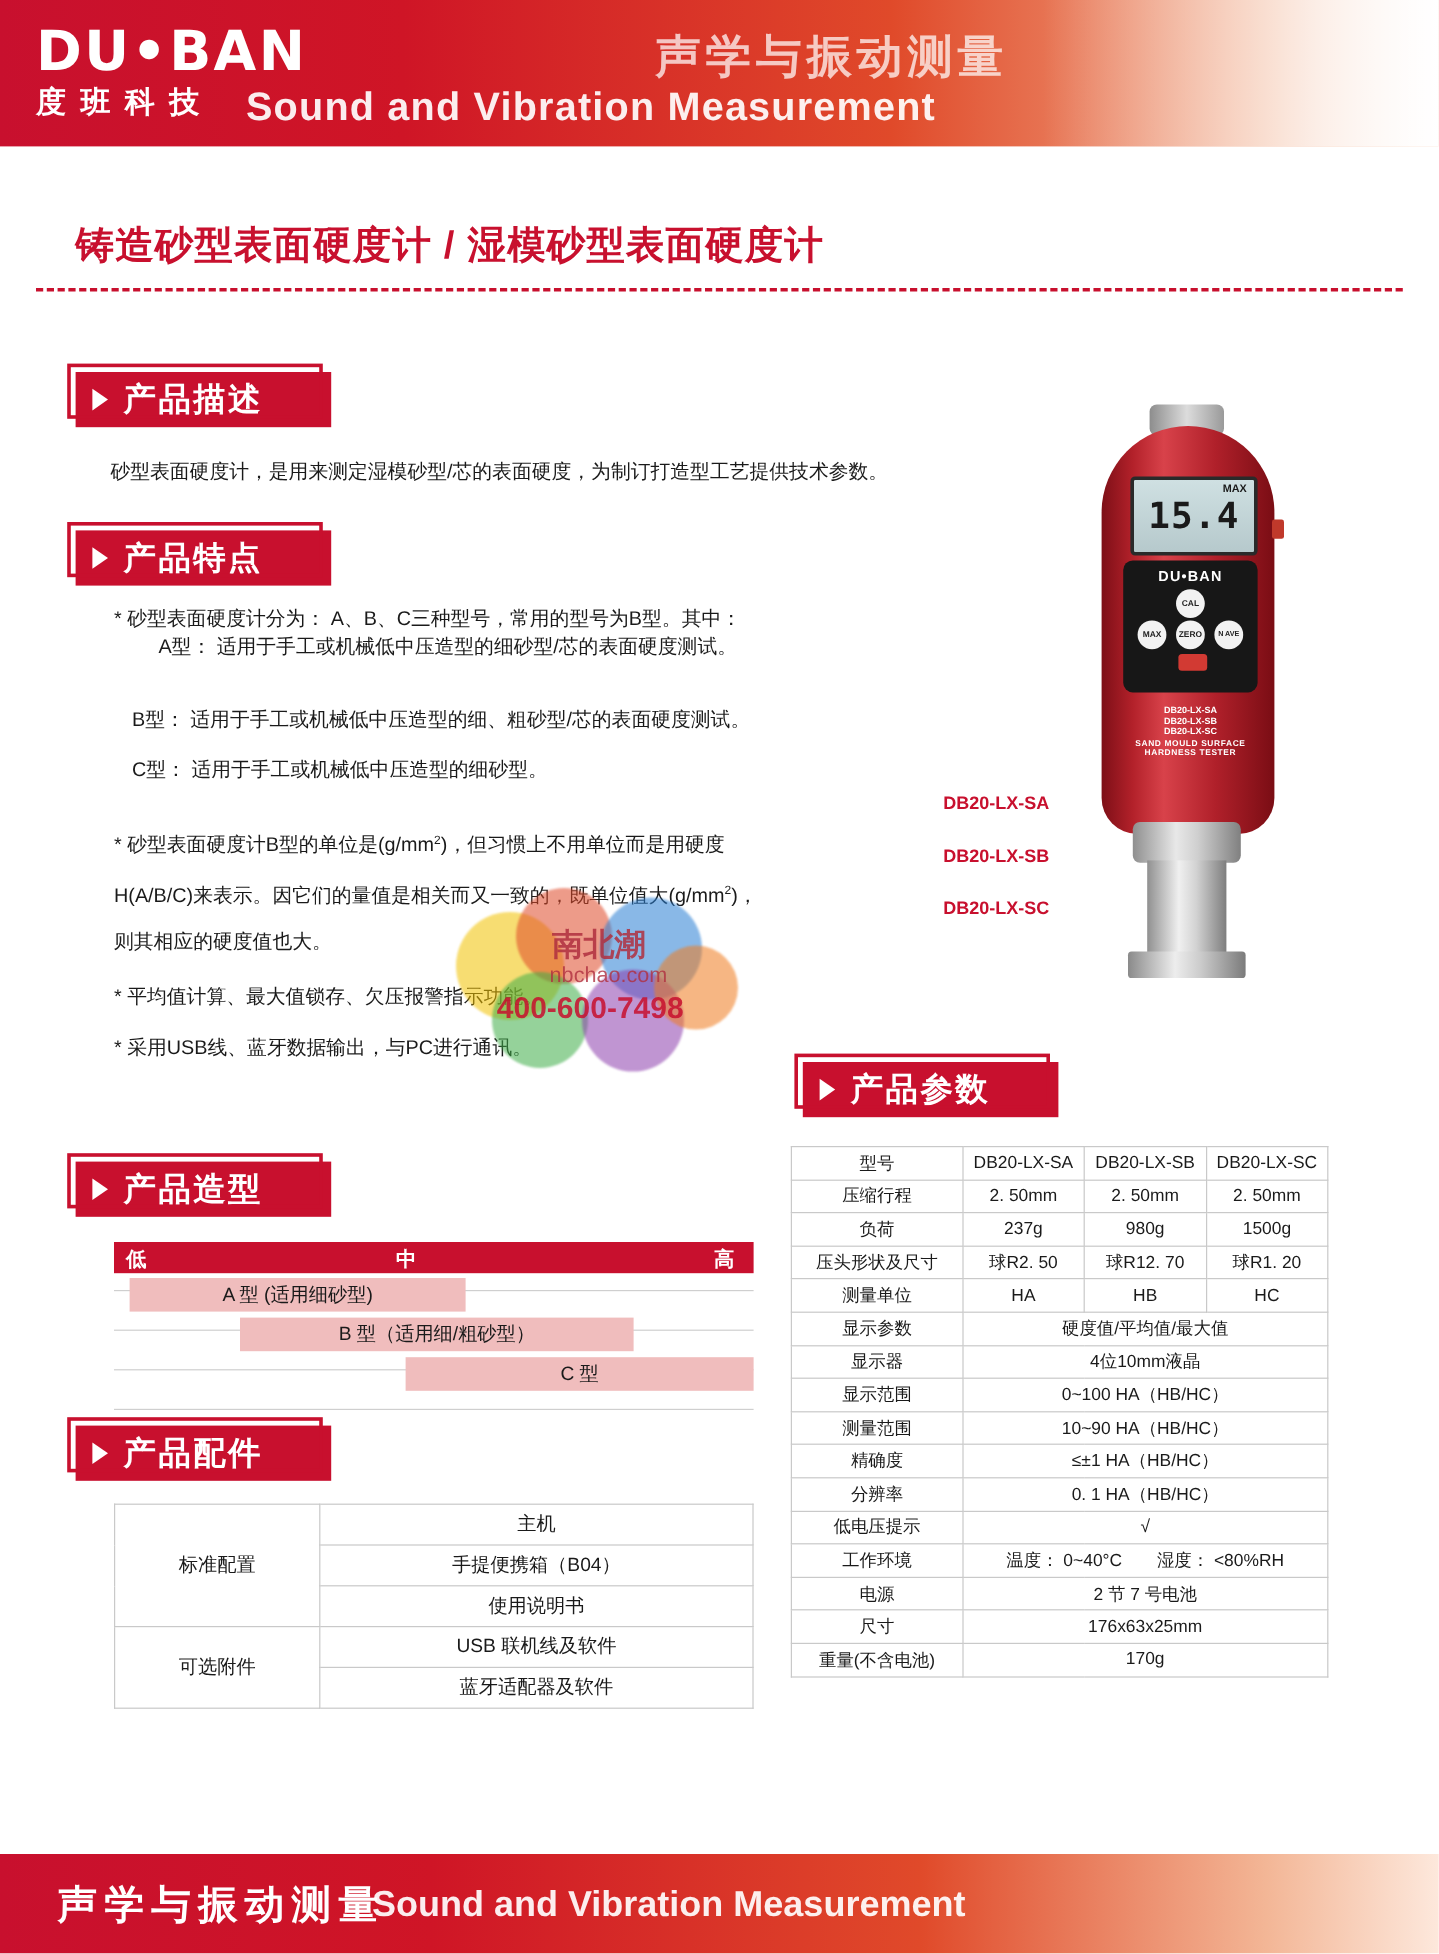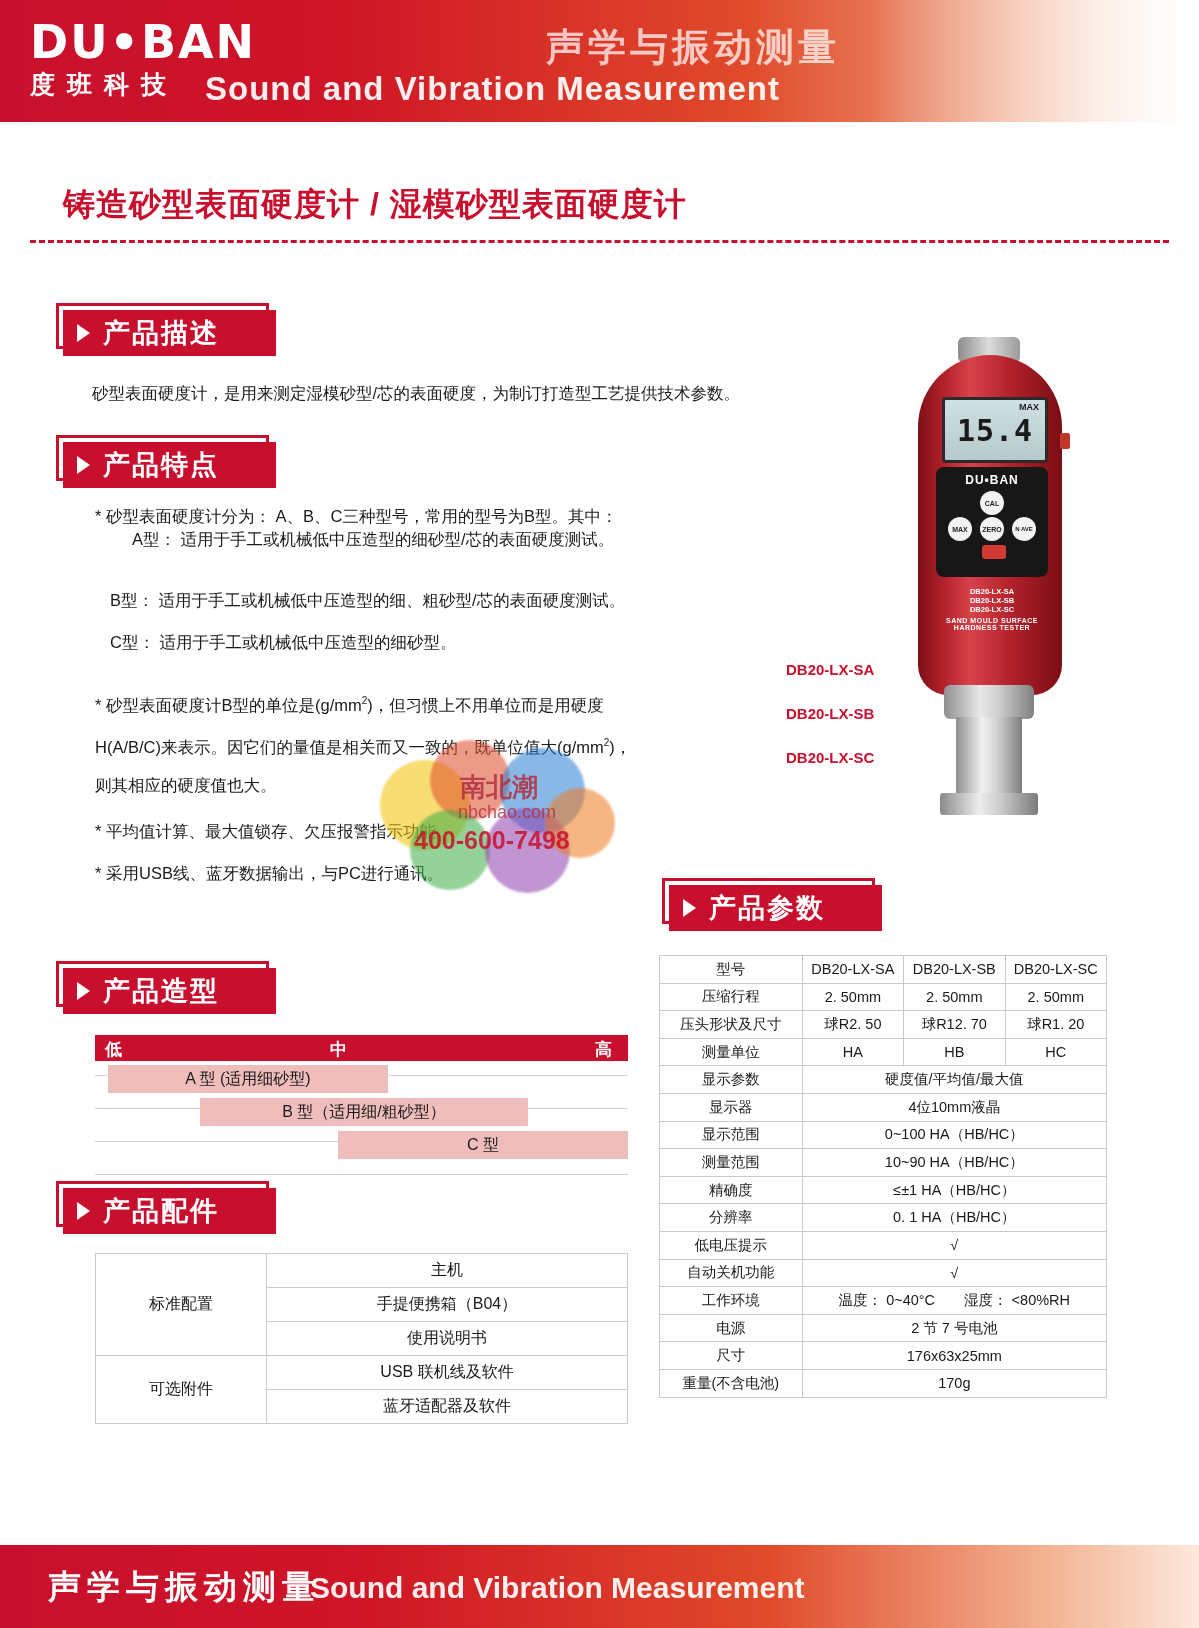--- a/index.html
+++ b/index.html
@@ -275,20 +275,26 @@
         <td style="width: 101px;">DB20-LX-SB</td>
         <td style="width: 101px;">DB20-LX-SC</td>
       </tr>
       <tr>
         <td style="width: 145px;">压缩行程</td>
         <td style="width: 101px;">2. 50mm</td>
         <td style="width: 101px;">2. 50mm</td>
         <td style="width: 101px;">2. 50mm</td>
       </tr>
       <tr>
+        <td style="width: 145px;">负荷</td>
+        <td style="width: 101px;">237g</td>
+        <td style="width: 101px;">980g</td>
+        <td style="width: 101px;">1500g</td>
+      </tr>
+      <tr>
         <td style="width: 145px;">压头形状及尺寸</td>
         <td style="width: 101px;">球R2. 50</td>
         <td style="width: 101px;">球R12. 70</td>
         <td style="width: 101px;">球R1. 20</td>
       </tr>
       <tr>
         <td style="width: 145px;">测量单位</td>
         <td style="width: 101px;">HA</td>
         <td style="width: 101px;">HB</td>
         <td style="width: 101px;">HC</td>
@@ -312,24 +318,20 @@
       <tr>
         <td style="width: 145px;">精确度</td>
         <td colspan="3">≤±1 HA（HB/HC）</td>
       </tr>
       <tr>
         <td style="width: 145px;">分辨率</td>
         <td colspan="3">0. 1 HA（HB/HC）</td>
       </tr>
       <tr>
         <td style="width: 145px;">低电压提示</td>
-        <td colspan="3">√</td>
-      </tr>
-      <tr>
-        <td style="width: 145px;">自动关机功能</td>
         <td colspan="3">√</td>
       </tr>
       <tr>
         <td style="width: 145px;">工作环境</td>
         <td colspan="3">温度： 0~40°C　　湿度： &lt;80%RH</td>
       </tr>
       <tr>
         <td style="width: 145px;">电源</td>
         <td colspan="3">2 节 7 号电池</td>
       </tr>

